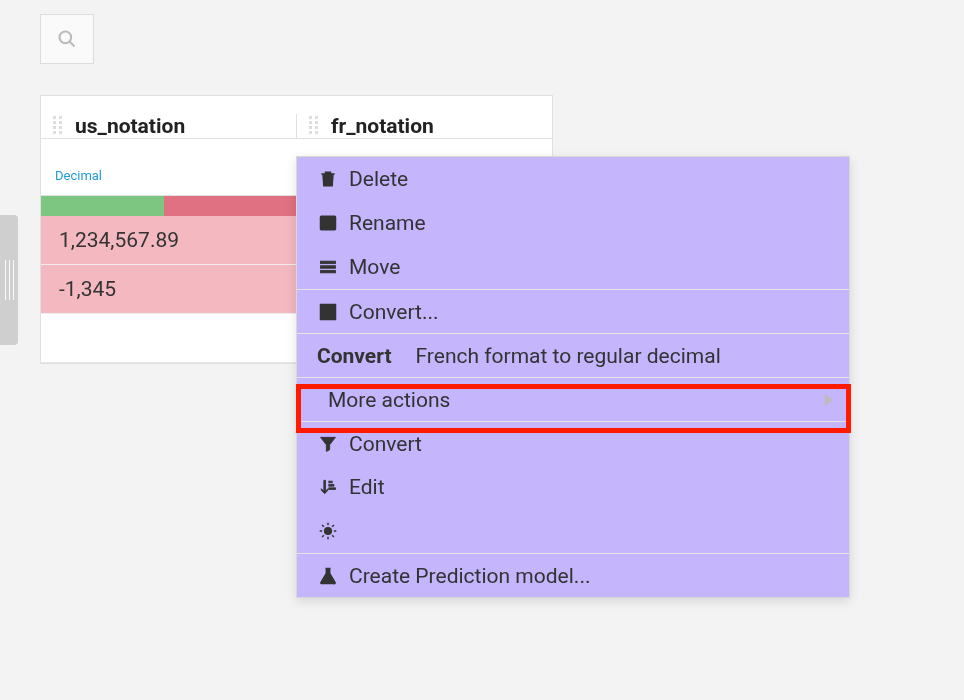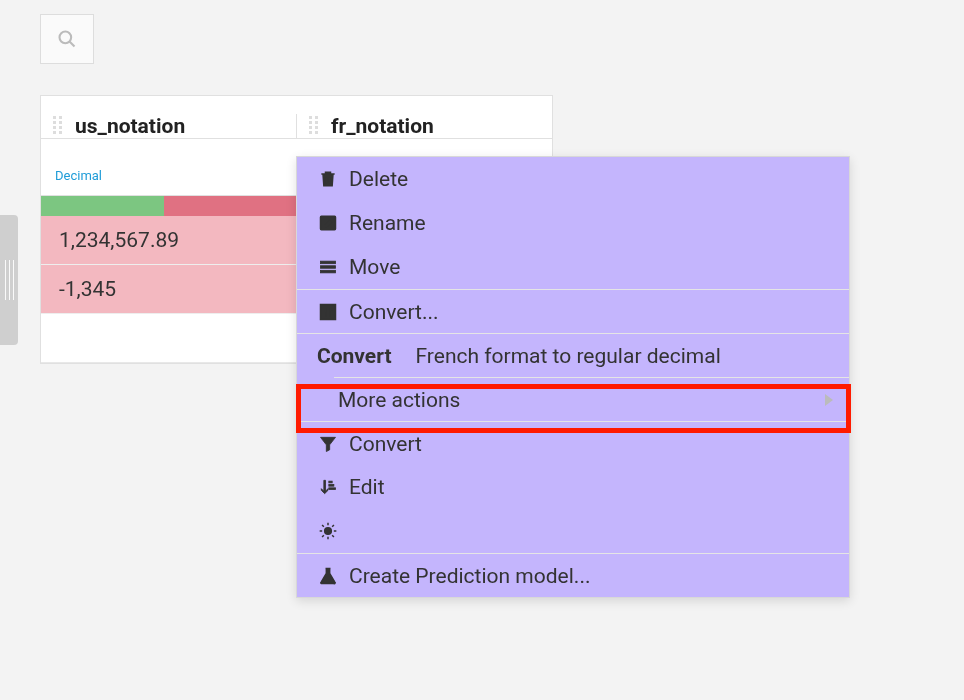--- a/index.html
+++ b/index.html
@@ -256,21 +256,21 @@
         </svg>
     </span>
     <span>Convert...</span>
   </div>
   <div class="menu-item menu-sep" style="padding-left:20px;">
     <span class="menu-text-wrap">
       <span class="menu-bold">Convert</span>
       <span>French format to regular decimal</span>
     </span>
   </div>
-  <div class="menu-item menu-sep" style="padding-left:4px;margin-left:37px;">
+  <div class="menu-item menu-sep" style="padding-left:31px;">
     <span>More actions</span>
     <span class="menu-arrow"></span>
   </div>
   <div class="menu-item menu-sep">
     <span class="menu-icon">
       <svg viewBox="0 0 24 24" fill="#333">
           <path d="M3 4h18l-7 9v6l-4 2v-8L3 4z"></path>
         </svg>
     </span>
     <span>Convert</span>

